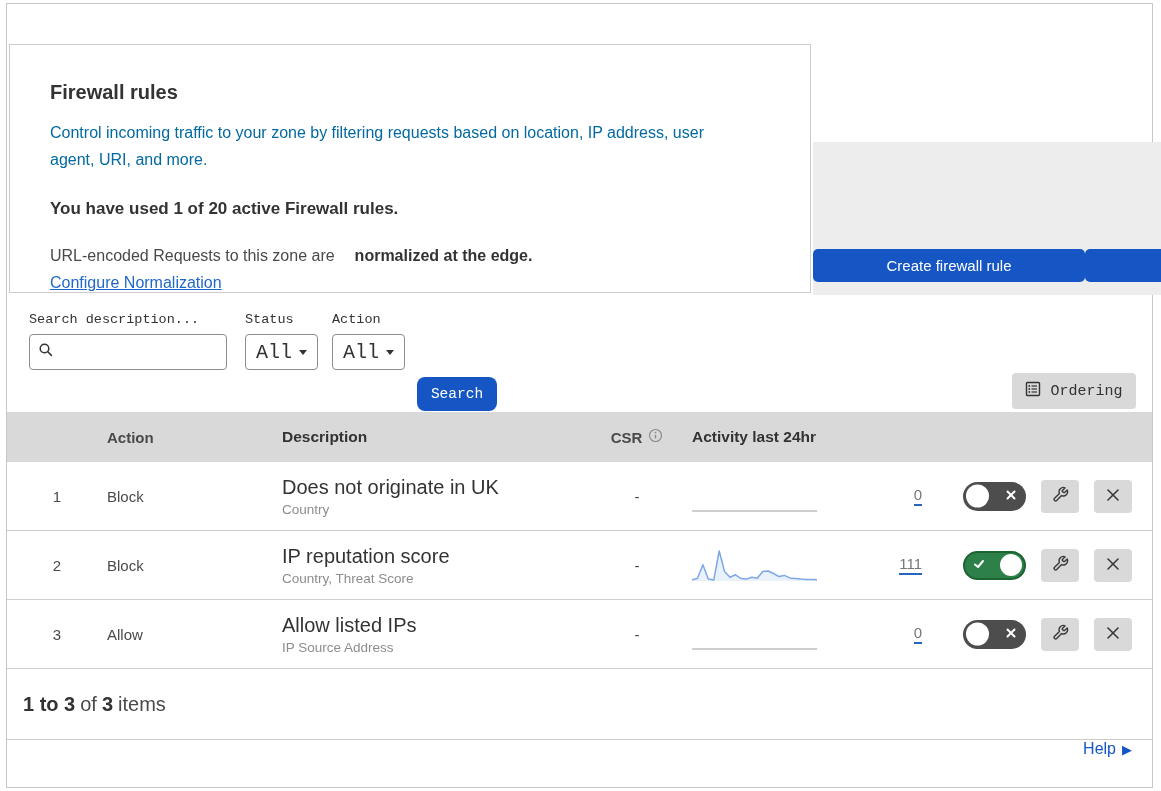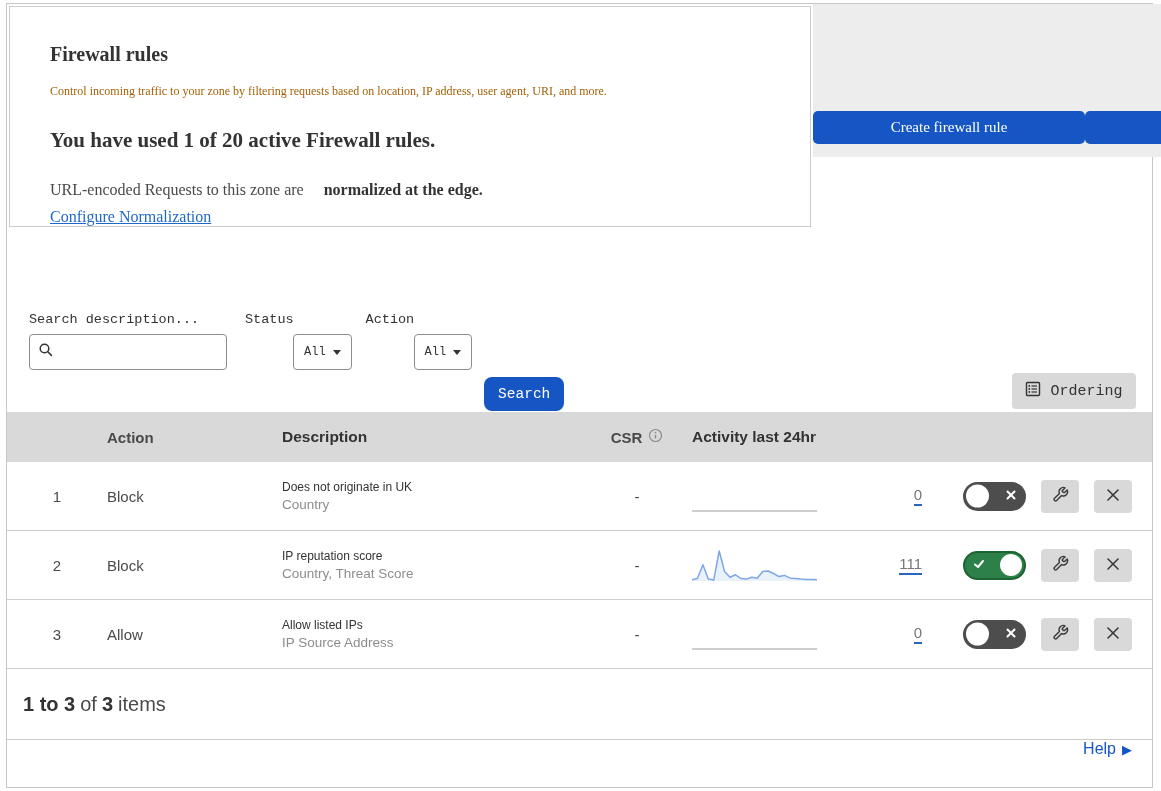--- a/index.html
+++ b/index.html
@@ -9,31 +9,31 @@
     color: #333;
   }
   .page {
     width: 1147px;
     margin: 3px 0 0 6px;
     border: 1px solid #c6c6c6;
     background: #fff;
   }
 
   
-  .top-section { display: flex; height: 291px; align-items: flex-start; font-family: Liberation Serif, serif; }
+  .top-section { display: flex; height: 291px; align-items: flex-end; }
   .intro-card {
     flex: 0 0 802px;
     margin: 2px;
     border: 1px solid #cccccc;
     background: #fff;
     padding: 36px 40px 0 40px;
   }
   .intro-title { font-size: 20px; font-weight: 600; color: #333; margin-bottom: 16px; }
-  .intro-desc { font-size: 12px; color: #a16207; line-height: 1.65; width: 690px; }
-  .usage-line { margin-top: 26px; font-size: 21px; font-weight: bold; color: #333; }
+  .intro-desc { font-size: 16px; color: #0369a1; line-height: 1.65; width: 690px; }
+  .usage-line { margin-top: 26px; font-size: 17px; font-weight: bold; color: #333; }
   .norm-line { margin-top: 28px; font-size: 16px; color: #4a4a4a; }
   .norm-prefix { margin-right: 20px; }
   .norm-bold { font-weight: bold; color: #333; }
   .norm-link-row { margin-top: 9px; }
   .text-link {
     font-size: 16px; color: #1f68c8; text-decoration: underline; cursor: pointer;
   }
   .actions-panel {
     flex: 1; background: #ededed;
     display: flex; flex-direction: row; align-items: center;
@@ -57,21 +57,21 @@
     width: 198px; height: 36px; border: 1px solid #8d8d8d; border-radius: 4px;
     display: flex; align-items: center; padding: 0 8px; background: #fff;
   }
   .search-box input {
     border: none; outline: none; flex: 1; font-size: 14px; font-family: inherit;
     margin-left: 6px; min-width: 0;
   }
   .dropdown {
     height: 36px; border: 1px solid #8d8d8d; border-radius: 4px; background: #fff;
     display: flex; align-items: center; gap: 7px; padding: 0 10px;
-    font-size: 12px; color: #333; cursor: pointer; margin-left: 48px;
+    font-size: 20px; color: #333; cursor: pointer;
   }
   .caret-down {
     width: 0; height: 0;
     border-left: 4.5px solid transparent; border-right: 4.5px solid transparent;
     border-top: 5.5px solid #333;
   }
   .gap18 { margin-left: 18px; }
   .gap14 { margin-left: 14px; }
   .search-btn {
     margin-left: 12px; align-self: flex-end; margin-bottom: 1px;
@@ -91,21 +91,21 @@
     display: flex; align-items: center; padding-right: 20px;
     font-size: 15.5px; font-weight: 600; color: #333;
   }
   .trow {
     height: 69px; background: #fff; border-bottom: 1px solid #cfcfcf;
     display: flex; align-items: center; padding-right: 20px;
   }
   .col-num { flex: 0 0 100px; text-align: center; font-size: 15px; color: #4a4a4a; }
   .col-action { flex: 0 0 175px; font-size: 15px; color: #4a4a4a; }
   .col-desc { flex: 1; }
-  .desc-title { font-size: 12px; color: #333; }
+  .desc-title { font-size: 20px; color: #333; }
   .desc-sub { font-size: 13.5px; color: #8d8d8d; margin-top: 3px; }
   .col-csr { flex: 0 0 110px; text-align: center; font-size: 15px; color: #4a4a4a; }
   .col-csr.head { display: flex; align-items: center; justify-content: center; gap: 6px; }
   .col-activity { flex: 0 0 230px; display: flex; align-items: center; }
   .spark { width: 125px; height: 36px; }
   .count-link {
     margin-left: auto; font-size: 15px; color: #757575; text-decoration: none;
     border-bottom: 2px solid #2765c0; padding-bottom: 1px; cursor: pointer;
   }
   .col-controls {

